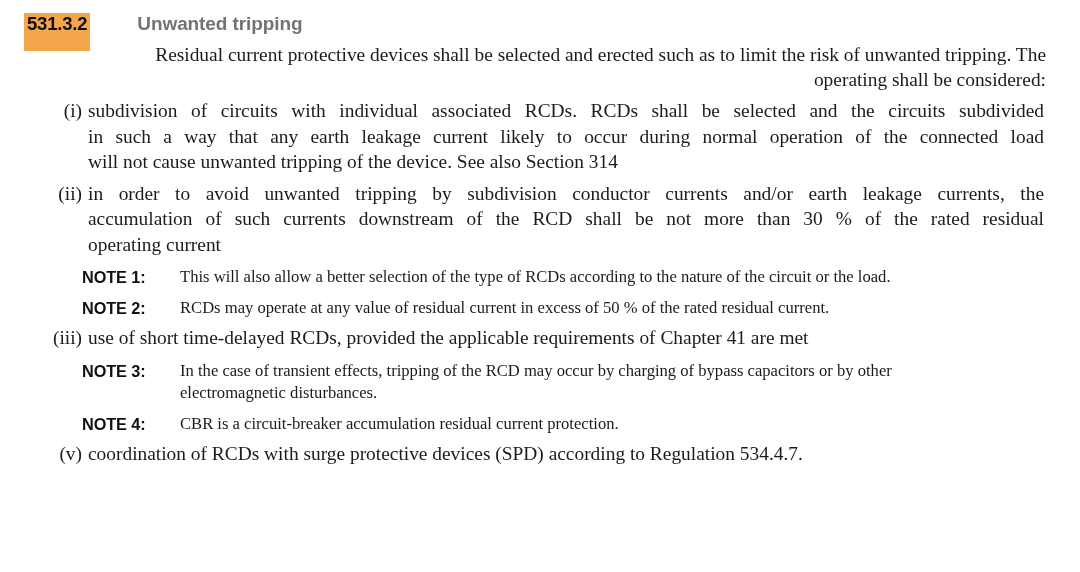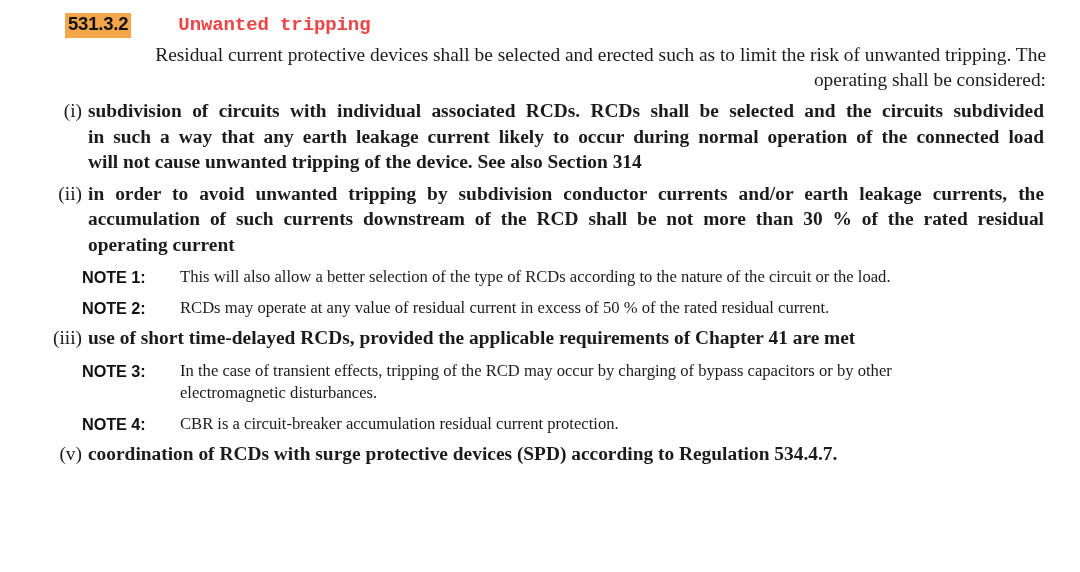--- a/index.html
+++ b/index.html
@@ -31,29 +31,28 @@
     height: 34px;
     box-sizing: border-box;
   }
   .clause-number {
     font-family: "Liberation Sans", "DejaVu Sans", sans-serif;
     font-weight: bold;
     font-size: 18.5px;
     letter-spacing: -0.2px;
     background: #F5A64B;
     color: #111111;
-    padding: 1px 3px 5px 3px;
+    padding: 1px 3px 18px 3px;
     line-height: 1.05;
-    margin-left: 41px;
   }
   .clause-title {
-    font-family: Liberation Mono, monospace;
+    font-family: Liberation Sans, sans-serif;
     font-weight: bold;
     font-size: 19px;
-    color: #ef4444;
+    color: #737373;
     margin-left: 47px;
     letter-spacing: -0.1px;
   }
 
   
   .intro {
     font-size: 19.4px;
     line-height: 25px;
     padding: 8px 34px 0 24px;
     text-align: right;
@@ -66,21 +65,20 @@
     line-height: 25.5px;
     margin-top: 6px;
   }
   .item .marker {
     flex: 0 0 auto;
     text-align: right;
     white-space: nowrap;
   }
   .item .body {
     flex: 1 1 auto;
-    font-weight: bold;
   }
 
   
   .item.lvl {
     padding-left: 36px;
     padding-right: 36px;
   }
   .item.lvl .marker {
     width: 52px;
     padding-right: 6px;

